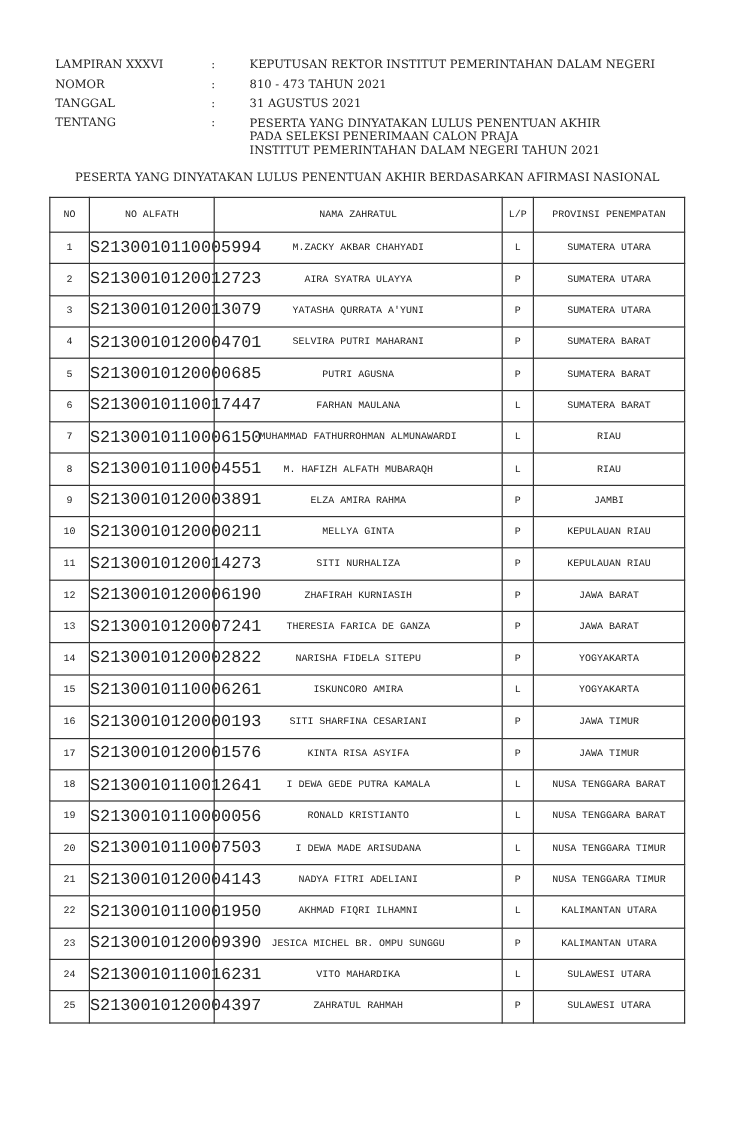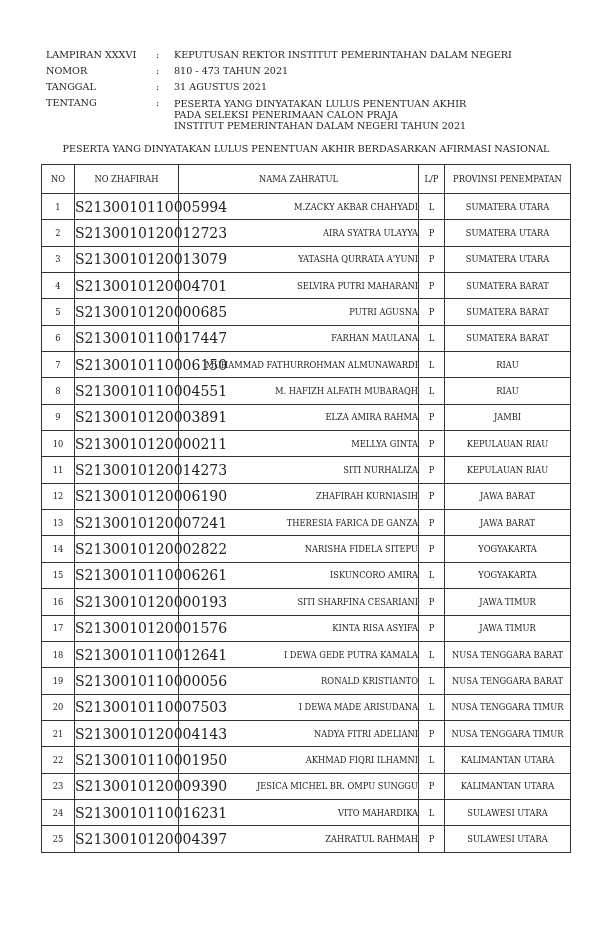--- a/index.html
+++ b/index.html
@@ -1,31 +1,31 @@
 <!DOCTYPE html>
 <html><head>
 <meta charset="utf-8">
 <style>
   html, body { margin: 0; padding: 0; background: #ffffff; }
   body { width: 612px; height: 936px; position: relative; overflow: hidden;
          font-family: "DejaVu Serif", "Liberation Serif", serif; color: #222; }
   .meta { position: absolute; left: 46px; top: 47px; font-size: 9.6px; line-height: 16px; }
-  .meta-row { display: flex; }
+  .meta-row { display: flex; gap: 20px; }
   .meta-label { width: 110px; }
   .meta-colon { width: 12px; }
-  .meta-value { line-height: 11px; padding-top: 2.5px; margin-left: 6px; }
+  .meta-value { line-height: 11px; padding-top: 2.5px; }
   .meta-row.single .meta-value { line-height: 16px; padding-top: 0; }
   .section-title { position: absolute; left: 0; width: 612px; top: 143px; text-align: center; font-size: 9.6px; }
   table { position: absolute; left: 41px; top: 164px; width: 529px; border-collapse: collapse;
-          font-size: 8.3px; table-layout: fixed; }
+          font-size: 8.3px; table-layout: fixed; font-family: Liberation Mono, monospace; }
   th, td { border: 1.3px solid #333; padding: 0; }
   th { height: 28px; font-weight: normal; text-align: center; }
   td { height: 25.35px; }
   td.c { text-align: center; }
-  td.name { padding-left: 0; text-align: right; white-space: nowrap; }
+  td.name { padding-left: 0; text-align: center; white-space: nowrap; }
   td.id { text-align: center; font-size: 14px; }
   td.prov { text-align: center; white-space: nowrap; }
   col.no { width: 33px; } col.id { width: 104px; } col.name { width: 240px; }
   col.lp { width: 26px; } col.prov { width: 126px; }
 </style>
 </head>
 <body>
 
 <div class="meta">
   <div class="meta-row single">
@@ -60,21 +60,21 @@
   <colgroup>
       <col class="no">
       <col class="id">
       <col class="name">
       <col class="lp">
       <col class="prov">
     </colgroup>
   <thead>
     <tr>
       <th>NO</th>
-      <th>NO ZHAFIRAH</th>
+      <th>NO ALFATH</th>
       <th>NAMA ZAHRATUL</th>
       <th>L/P</th>
       <th>PROVINSI PENEMPATAN</th>
     </tr>
   </thead>
   <tbody id="tbody">
       <tr>
         <td class="c">1</td>
         <td class="id">S2130010110005994</td>
         <td class="name">M.ZACKY AKBAR CHAHYADI</td>

